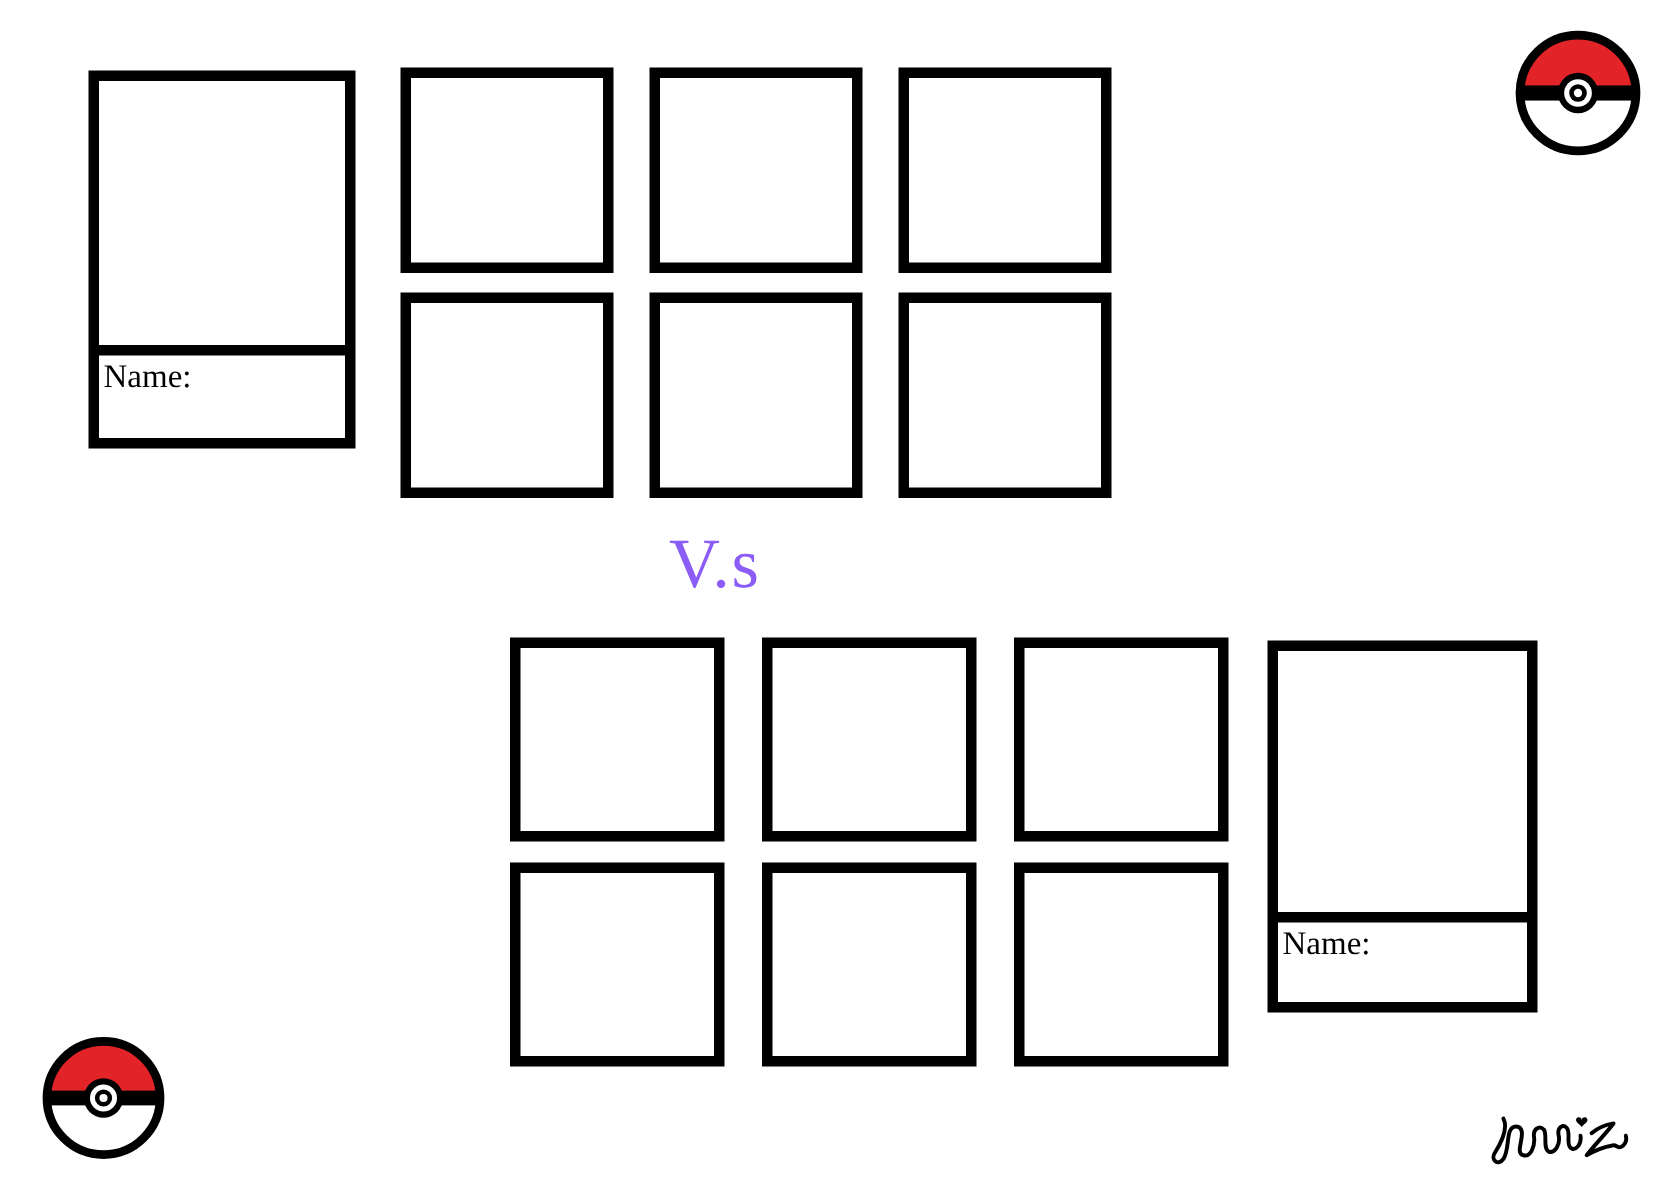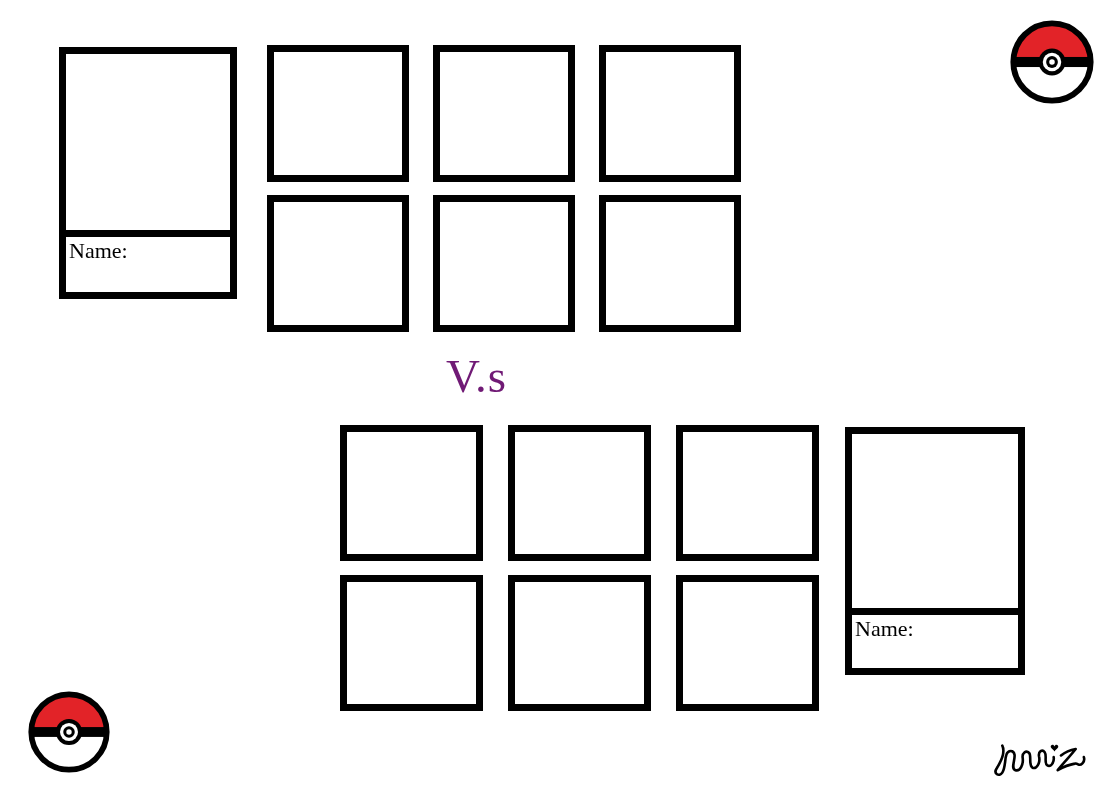--- a/index.html
+++ b/index.html
@@ -57,21 +57,21 @@
     border: 7px solid #000;
     background: #fff;
     box-sizing: border-box;
   }
 
   
   .vs-text {
     position: absolute;
     left: 446px; top: 353px;
     font-size: 47px;
-    color: #701a75;
+    color: #8b5cf6;
     line-height: 1;
     letter-spacing: 1px;
   }
 
   
   .pokeball { position: absolute; }
   .pokeball.top-right   { left: 1010px; top: 20px;  width: 84px; height: 84px; }
   .pokeball.bottom-left { left: 28px;   top: 691px; width: 82px; height: 82px; }
 
   

